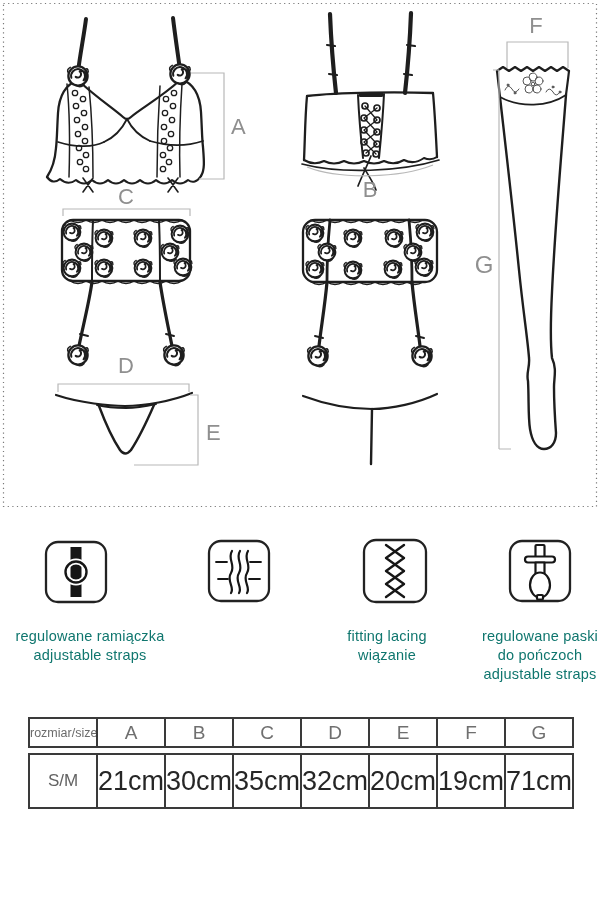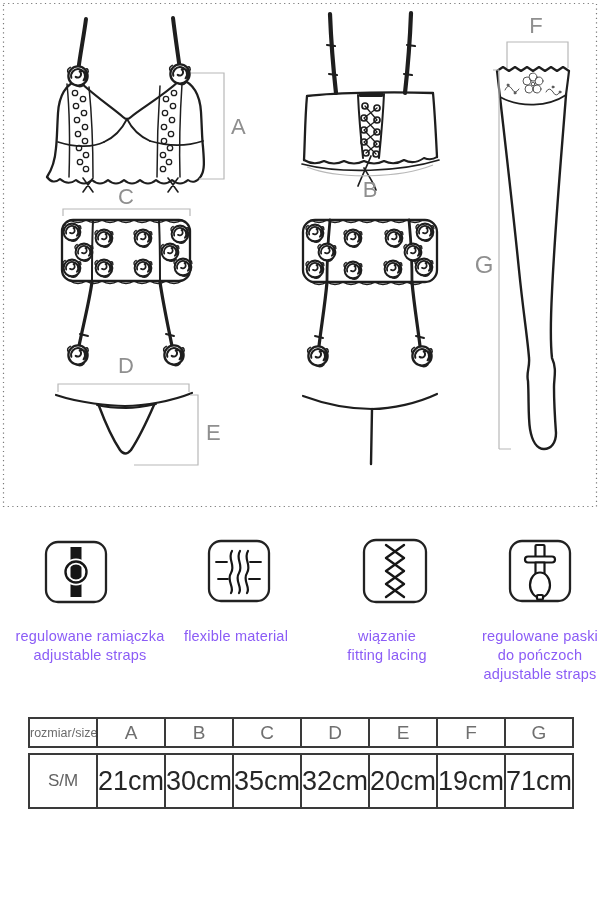--- a/index.html
+++ b/index.html
@@ -6,21 +6,21 @@
   .stage{position:relative;width:600px;height:902px;background:#fff;overflow:hidden;
          font-family:"Liberation Sans", sans-serif;}
   svg text{font-family:"Liberation Sans", sans-serif;}
   .diagram{position:absolute;left:0;top:0;}
   .feature-icon{position:absolute;}
   .fi1{left:42px;top:539px;}
   .fi2{left:205px;top:538px;}
   .fi3{left:360px;top:537px;}
   .fi4{left:507px;top:537px;}
   .feature-caption{position:absolute;top:627px;text-align:center;font-size:14.5px;
-                   line-height:19px;color:#8b5cf6;letter-spacing:.2px;}
+                   line-height:19px;color:#0f766e;letter-spacing:.2px;}
   .cap1{left:10px;width:160px;}
   .cap2{left:161px;width:150px;}
   .cap3{left:327px;width:120px;}
   .cap4{left:473px;width:134px;}
   .tables{position:absolute;left:28px;top:717px;width:546px;}
   table{border-collapse:collapse;table-layout:fixed;width:546px;}
   td{border:2px solid #3a3a3a;text-align:center;vertical-align:middle;padding:0;overflow:hidden;}
   .size-header td{height:27px;font-size:19px;color:#6f6f6f;}
   .size-header td.corner{font-size:12.5px;color:#6b6b6b;}
   .size-body{margin-top:5px;}
@@ -238,25 +238,24 @@
       <ellipse cx="33" cy="48" rx="10" ry="12.5"></ellipse>
       <rect x="30" y="58" width="6" height="4.5" rx="1"></rect>
     </g>
   </svg>
 
   <div class="feature-caption cap1">
     <div>regulowane ramiączka</div>
     <div>adjustable straps</div>
   </div>
   <div class="feature-caption cap2">
-    <div>flexible material</div>
   </div>
   <div class="feature-caption cap3">
+    <div>fitting lacing</div>
     <div>wiązanie</div>
-    <div>fitting lacing</div>
   </div>
   <div class="feature-caption cap4">
     <div>regulowane paski</div>
     <div>do pończoch</div>
     <div>adjustable straps</div>
   </div>
 
   <div class="tables">
     <table class="size-header">
       <tbody>

